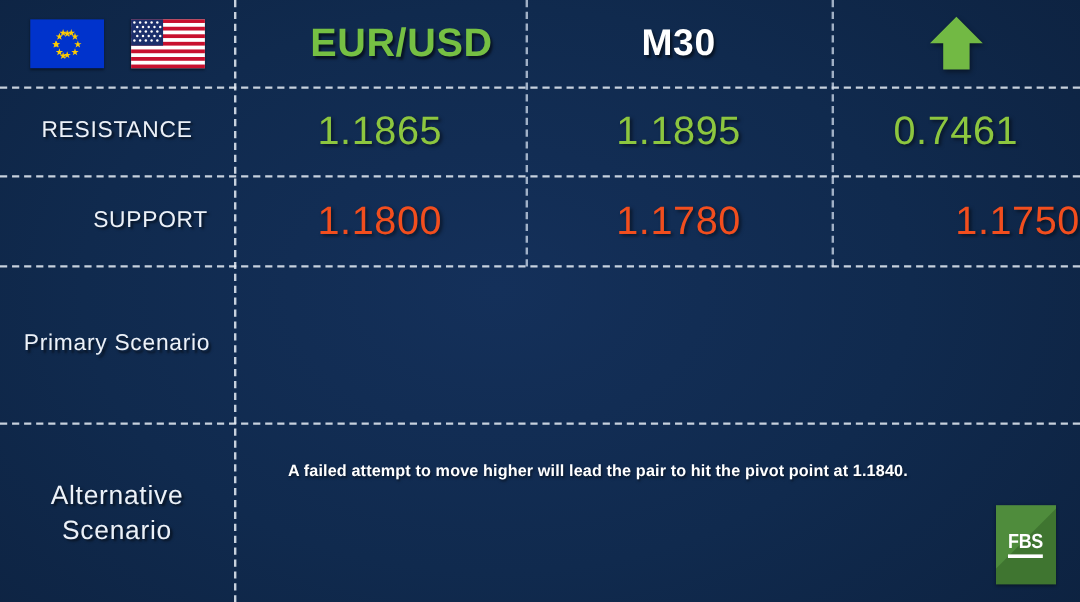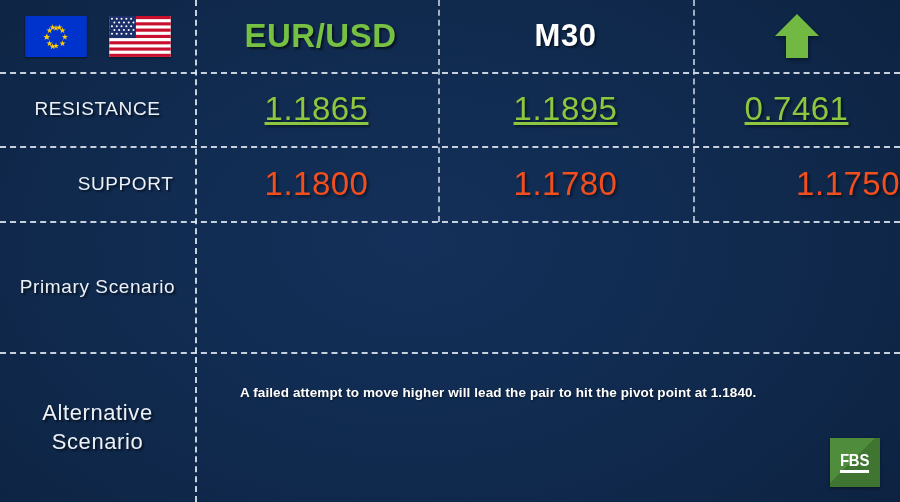--- a/index.html
+++ b/index.html
@@ -97,21 +97,20 @@
 
   
   .num {
     font-size: 33px;
     letter-spacing: 0.5px;
     text-shadow: 2px 2px 3px rgba(0,0,0,0.5);
     white-space: nowrap;
   }
   .num.res {
     color: #8dc63f;
-    text-decoration: underline;
   }
   .num.sup {
     color: #f24e1e;
   }
 
   
   .scenario-text {
     position: absolute;
     color: #ffffff;
     font-size: 13.5px;
@@ -127,21 +126,21 @@
     width: 46px;
     height: 48px;
     position: relative;
     filter: drop-shadow(1px 2px 2px rgba(0,0,0,0.45));
   }
 
   
   #fbs-logo {
     position: absolute;
     width: 50px;
-    height: 49px;
+    height: 66px;
     right: 20px;
     bottom: 15px;
     background: linear-gradient(135deg, #4f8c3c 0%, #4f8c3c 45%, #3f7530 46%, #3f7530 100%);
     z-index: 6;
     display: flex;
     align-items: center;
     justify-content: center;
     box-shadow: 0 1px 3px rgba(0,0,0,0.4);
   }
   #fbs-logo .fbs-text {
@@ -223,21 +222,21 @@
           <circle cx="35.5" cy="20.5" r="1.5"></circle>
         <circle cx="4" cy="26" r="1.5"></circle>
           <circle cx="11" cy="26" r="1.5"></circle>
           <circle cx="18" cy="26" r="1.5"></circle>
         <circle cx="25" cy="26" r="1.5"></circle>
           <circle cx="32" cy="26" r="1.5"></circle>
       </g>
     </svg>
   </div>
 
-  <div class="cell" style="left:199px; top:0; width:243px; height:72px;">
+  <div class="cell" style="left:213px; top:0; width:243px; height:72px;">
     <span class="pair-label">EUR/USD</span>
   </div>
 
   <div class="cell" style="left:438px; top:0; width:255px; height:72px;">
     <span class="tf-label">M30</span>
   </div>
 
   <div class="cell" style="left:693px; top:0; width:207px; height:72px;">
     <svg class="arrow-up" viewBox="0 0 46 48">
       <polygon points="23,2 45,24 34,24 34,46 12,46 12,24 1,24" fill="#72b944"></polygon>

